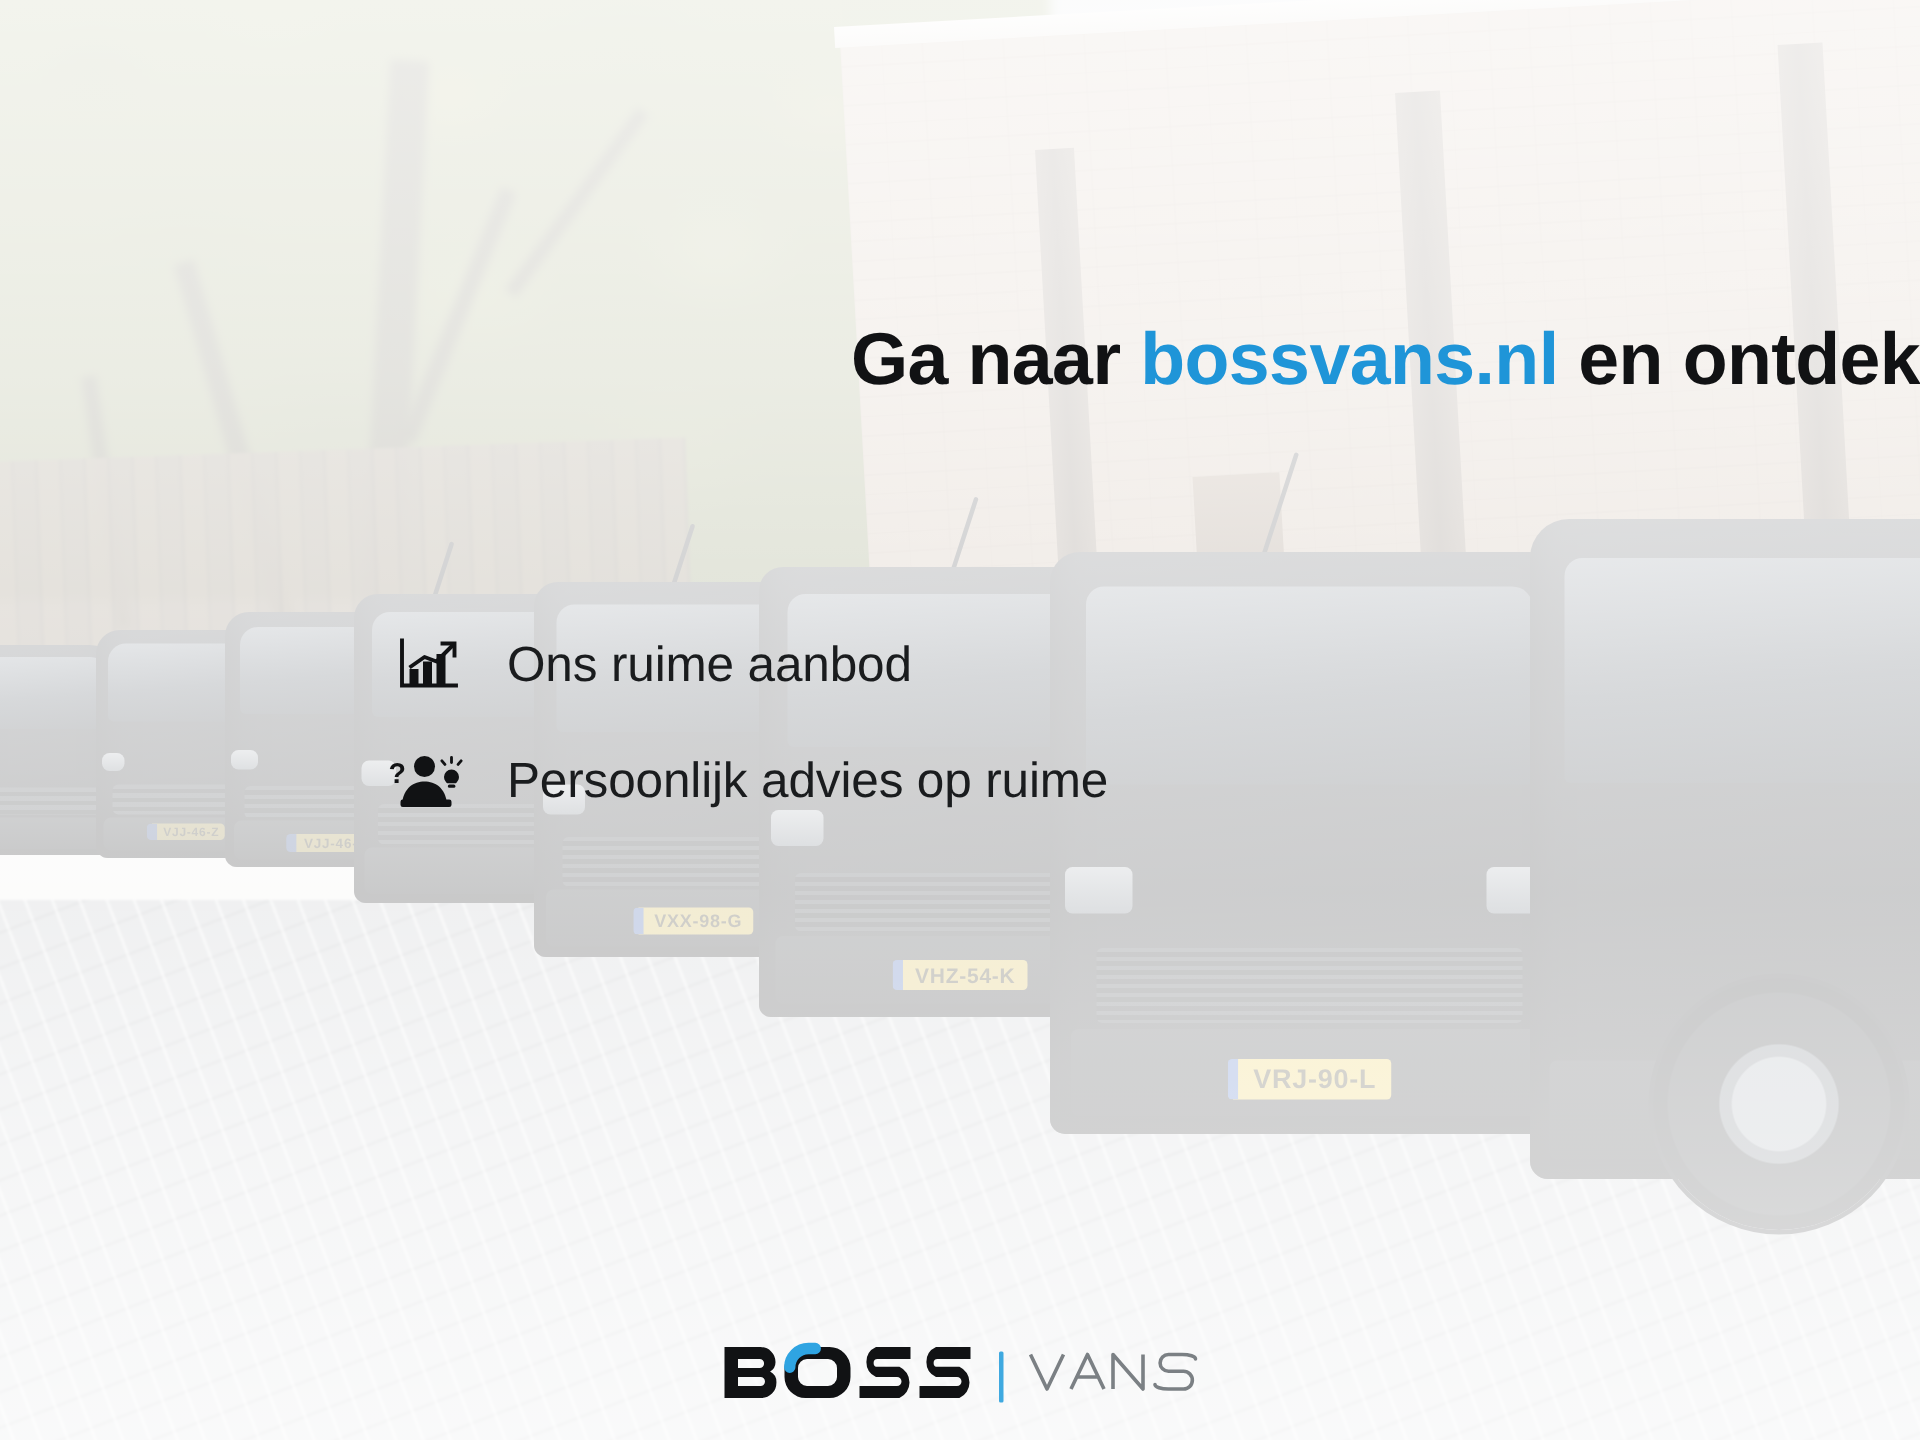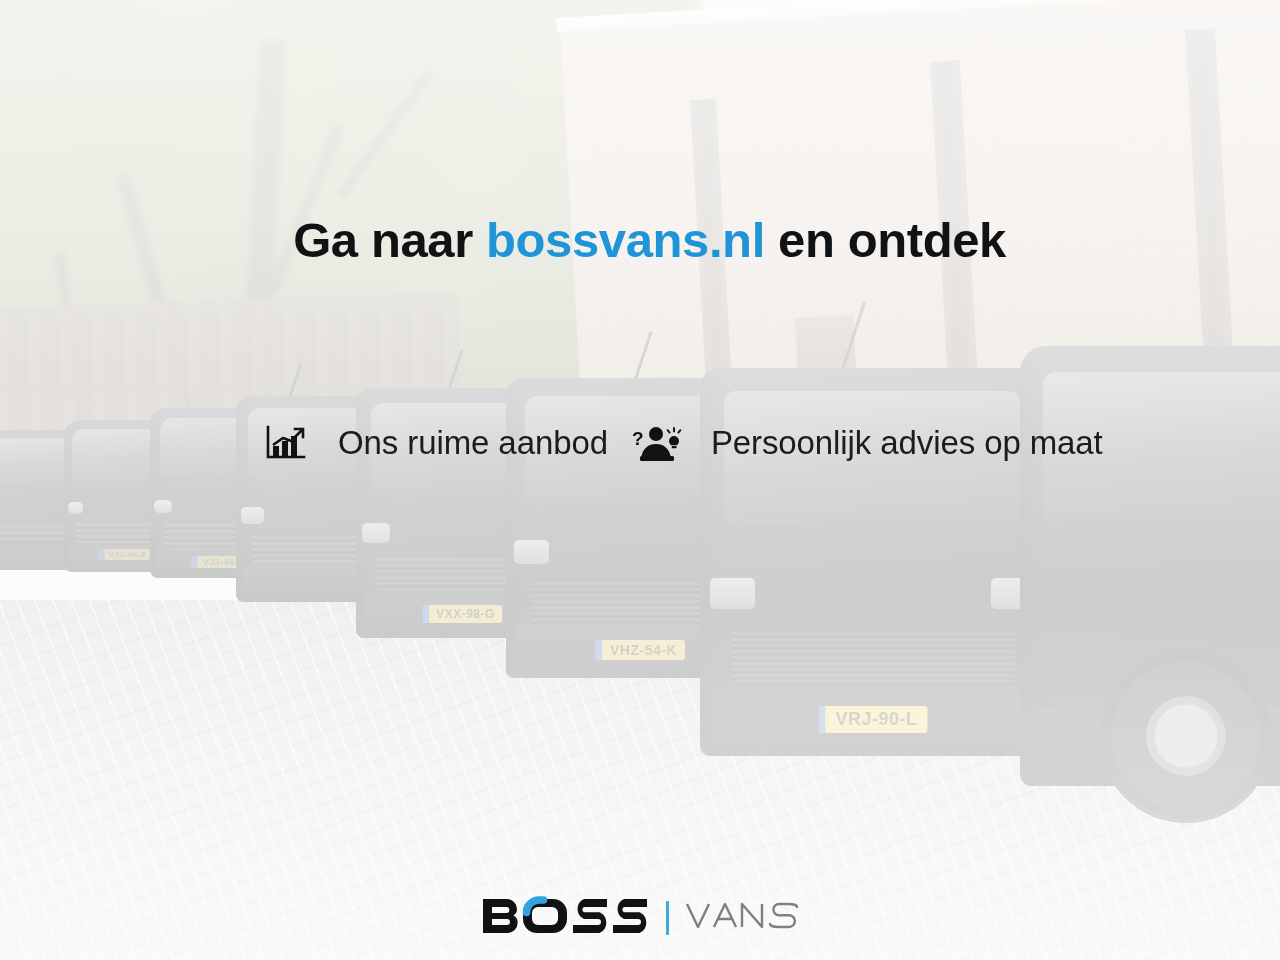--- a/index.html
+++ b/index.html
@@ -168,33 +168,33 @@
       rgba(255,255,255,.78) 62%,
       rgba(255,255,255,.82) 80%,
       rgba(255,255,255,.88) 100%);
   }
 
   
   .content{ position:absolute; inset:0; z-index:2; }
 
   .headline{
     position:absolute; left:0; right:0; top:215px;
-    text-align:center;
+    text-align:right;
     font-size:49px; line-height:1.06;
     font-weight:700;
     color:#111214;
     letter-spacing:-.4px;
     white-space:nowrap;
     padding-left:19px;
   }
   .headline .brand{ color:#1f95d8; }
 
   .features{
     position:absolute; left:258px; top:416px;
-    display:flex; flex-direction:row;
+    display:flex; flex-direction:column;
     gap:23px;
   }
   .feature{
     display:flex; align-items:center;
     gap:26px;
     height:54px;
   }
   .feature .ficon{
     width:54px; height:44px;
     display:flex; align-items:center; justify-content:center;
@@ -348,21 +348,21 @@
           <svg width="52" height="40" viewBox="0 0 52 40" fill="none">
             <text x="0" y="22" font-family="Liberation Sans, sans-serif" font-size="19" font-weight="700" fill="#111214">?</text>
             <circle cx="24" cy="11" r="7" fill="#111214"></circle>
             <path d="M9 36 C10 25 17 21 24 21 C31 21 38 25 39 36 Z" fill="#111214"></path>
             <rect x="8" y="33" width="34" height="5" rx="1.5" fill="#111214"></rect>
             <path d="M42 13 a5 5 0 0 1 5 5 c0 2.2 -1.4 3.2 -2 4.2 h-6 c-.6 -1 -2 -2 -2 -4.2 a5 5 0 0 1 5 -5 z" fill="#111214"></path>
             <rect x="39.6" y="23" width="5" height="2.2" rx="1" fill="#111214"></rect>
             <path d="M42 5 v3.4 M35.6 7.2 l2 2.4 M48.4 7.2 l-2 2.4" stroke="#111214" stroke-width="1.9" stroke-linecap="round"></path>
           </svg>
         </span>
-        <span class="flabel">Persoonlijk advies op maat</span>
+        <span class="flabel">Persoonlijk advies op ruime</span>
       </div>
 
 
     </div>
 
     <div class="logo">
       <span class="logo-boss">
         <svg width="172" height="44" viewBox="0 0 172 44" fill="none" aria-hidden="true">
 
           <path d="M4 5 h24 a10 10 0 0 1 10 10 a7.2 7.2 0 0 1 -3.6 6.4 A8 8 0 0 1 38.6 29 a10 10 0 0 1 -10 10 H4 Z

